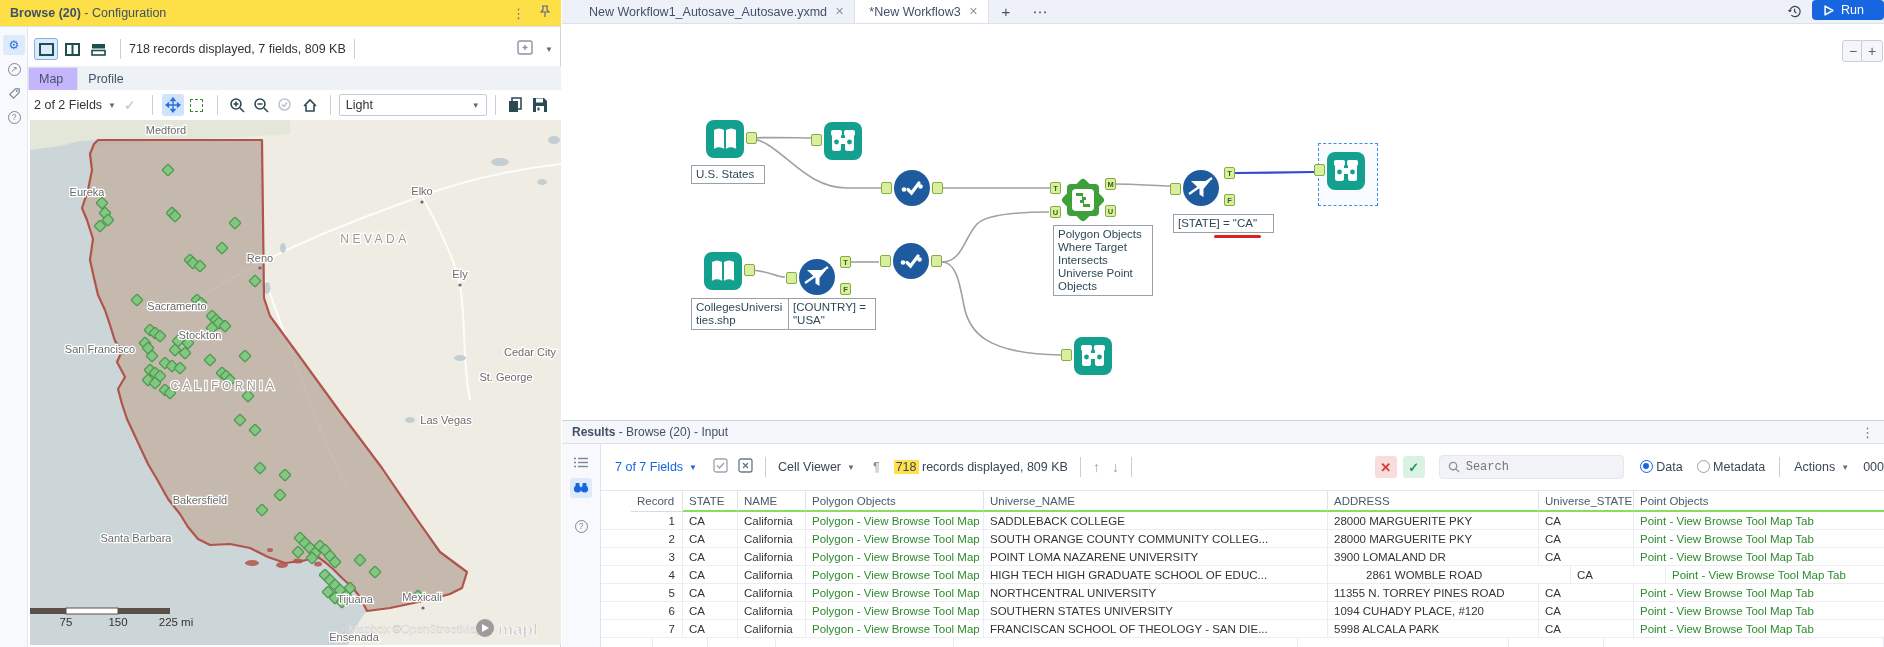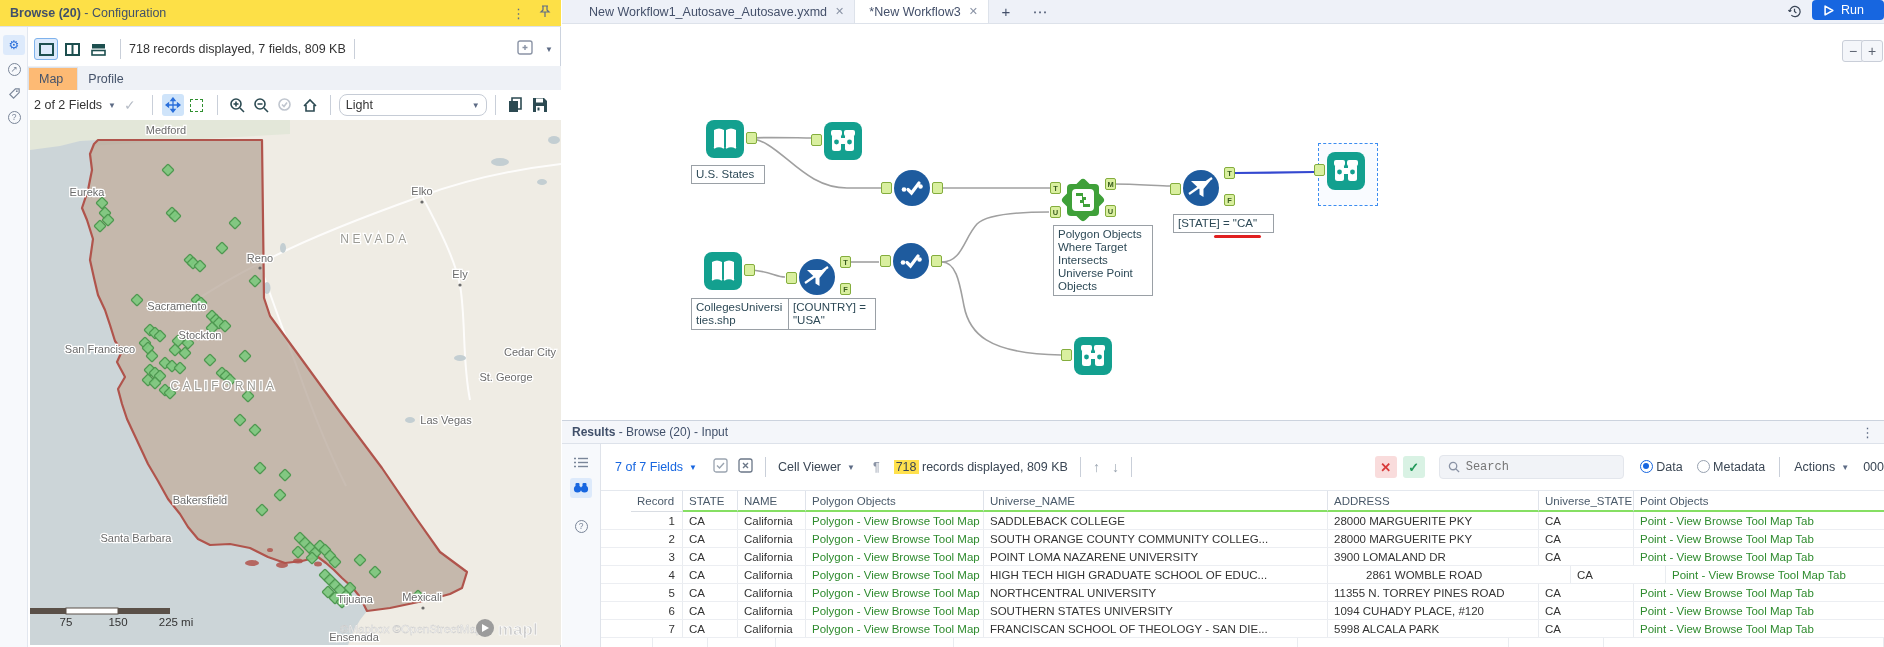--- a/index.html
+++ b/index.html
@@ -19,25 +19,25 @@
   .strip-btn { position:absolute; left:3px; width:22px; height:20px; display:flex; align-items:center; justify-content:center;
                color:#7a8699; font-size:12px; border-radius:3px; }
   .strip-btn.on { background:#ddeafb; color:#2a6fdb; }
   .ring { width:13px; height:13px; border:1.2px solid #7a8699; border-radius:50%; display:flex; align-items:center; justify-content:center; font-size:8.5px; }
   #cfg-toolbar { left:28px; top:34px; width:533px; height:30px; display:flex; align-items:center; padding-left:6px; font-size:12.5px; color:#333; }
   .lay-btn { width:24px; height:22px; border:1px solid transparent; border-radius:3px; display:flex; align-items:center; justify-content:center; margin-right:2px; }
   .lay-btn.on { background:#ddeafb; border-color:#7fb2ec; }
   .vdiv { width:1px; height:20px; background:#c9cfd9; margin:0 8px; }
   #cfg-tabs { left:28px; top:66px; width:533px; height:24px; background:#eef1f6; display:flex; align-items:flex-end; font-size:12.5px; }
   .cfg-tab { padding:4px 14px 4px 10px; color:#45536a; }
-  .cfg-tab.on { background:#fdba74; border:1px solid #dde2ea; border-bottom:none; }
+  .cfg-tab.on { background:#c4b5fd; border:1px solid #dde2ea; border-bottom:none; }
   #map-toolbar { left:28px; top:90px; width:533px; height:30px; display:flex; align-items:center; padding-left:6px; font-size:12.5px; color:#333; background:#fff; }
   .tool-btn { width:22px; height:22px; display:flex; align-items:center; justify-content:center; border-radius:3px; margin:0 1px; }
   .tool-btn.on { background:#cfe4fa; }
-  .combo { height:22px; border:1px solid #c6ccd6; background:#fff; display:flex; align-items:center; padding:0 6px; border-radius:8px; }
+  .combo { height:22px; border:1px solid #c6ccd6; background:#fff; display:flex; align-items:center; padding:0 6px; border-radius:2px; }
   .caret { font-size:8px; color:#5d6b85; margin-left:6px; }
   #mapwrap { left:30px; top:120px; width:531px; height:525px; overflow:hidden; background:#eceade; }
 
   
   #right { left:562px; top:0; width:1322px; height:647px; }
   #tabbar { left:0; top:0; width:1322px; height:24px; background:#eef1f8; border-bottom:1px solid #dde2ea; display:flex; align-items:stretch; font-size:12.5px; color:#44506a; }
   .doc-tab { display:flex; align-items:center; padding:0 10px 0 14px; gap:8px; }
   .doc-tab.on { background:#fff; border-left:1px solid #dde2ea; border-right:1px solid #dde2ea; }
   .tab-x { color:#8a93a5; font-size:11px; }
   .tab-plus { width:34px; display:flex; align-items:center; justify-content:center; color:#44506a; font-size:15px; }

